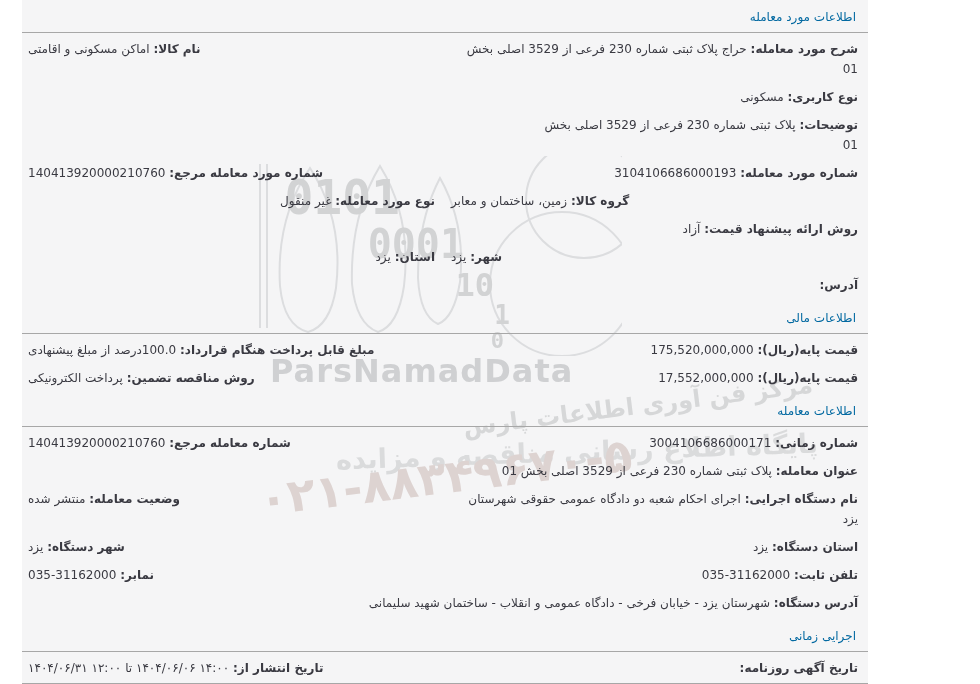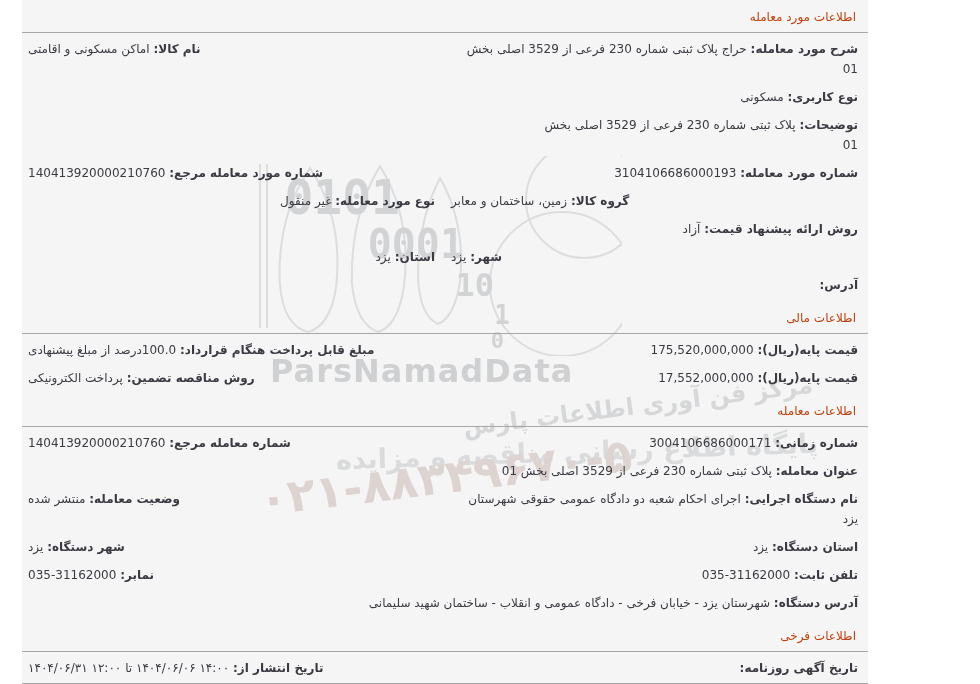--- a/index.html
+++ b/index.html
@@ -29,21 +29,21 @@
     font-size:27px;font-weight:bold;color:#dadbdc;transform:rotate(-2deg);
   }
   .wm-phone{
     left:236px;top:450px;font-size:46px;font-weight:bold;color:#ddd3d1;
     letter-spacing:3px;transform:rotate(-7deg);direction:ltr;
   }
   .wm-logo{left:210px;top:156px;}
   
   .content{position:relative;z-index:1;}
   .sec-title{
-    padding:10px 12px 8px;font-size:12px;line-height:14px;color:#c2410c;
+    padding:10px 12px 8px;font-size:12px;line-height:14px;color:#0369a1;
   }
   .divider{border-top:1px solid #a7a7a7;height:0;}
   .rows{padding:2px 0;}
   .row{
     display:grid;grid-template-columns:50% 50%;direction:rtl;
     padding:4px 0;font-size:12px;line-height:20px;color:#3a3a42;
   }
   .sec-times .row{grid-template-columns:40% 60%;}
   .cell{padding:0 10px 0 6px;}
   .cell.left{text-align:left;}
@@ -167,21 +167,21 @@
 
     <div class="cell left"><b>نمابر:</b> <span class="val">31162000-035</span></div>
   </div>
           <div class="row">
     <div class="cell full"><b>آدرس دستگاه:</b> <span class="val">شهرستان یزد - خیابان فرخی - دادگاه عمومی و انقلاب - ساختمان شهید سلیمانی</span></div>
   </div>
         </div>
     </div>
 
     <div class="section sec-times">
-      <div class="sec-title">اطلاعات فرخی</div>
+      <div class="sec-title">اجرایی زمانی</div>
       <div class="divider"></div>
       <div class="rows">
           <div class="row">
     <div class="cell right"><b>تاریخ آگهی روزنامه:</b> <span class="val"></span></div>
 
     <div class="cell left"><b>تاریخ انتشار از:</b> <span class="val">⁦۱۴۰۴/۰۶/۰۶ ۱۴:۰۰⁩ تا ⁦۱۴۰۴/۰۶/۳۱ ۱۲:۰۰⁩</span></div>
   </div>
           <div class="row">
     
   

